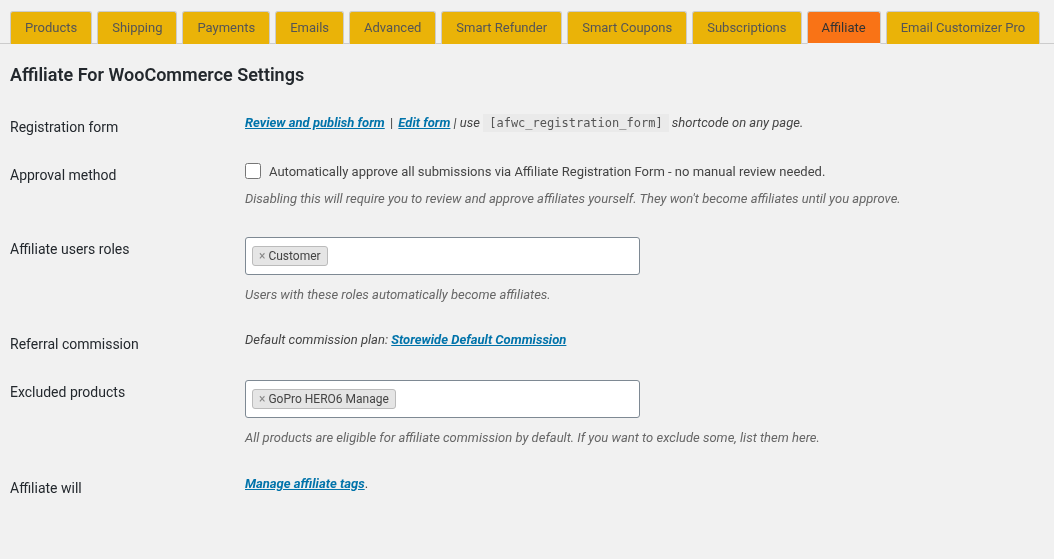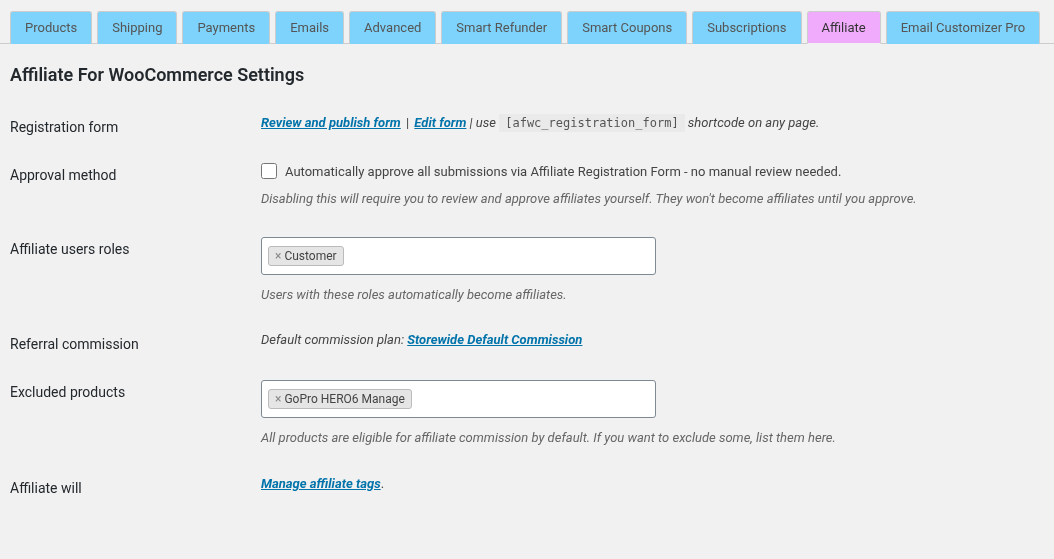--- a/index.html
+++ b/index.html
@@ -12,32 +12,32 @@
       width: 1054px;
     }
     .tabs {
       display: flex;
       gap: 5px;
       padding: 10px 10px 0 10px;
       border-bottom: 1px solid #ccc;
     }
     .tab {
       padding: 8px 14px;
-      background: #7dd3fc;
+      background: #eab308;
       border: 1px solid #ccc;
       border-bottom: none;
       border-radius: 3px 3px 0 0;
       cursor: pointer;
       color: #555;
       font-size: 13px;
       position: relative;
       top: 1px;
     }
     .tab.active {
-      background: #f0abfc;
+      background: #f97316;
       border-bottom: 1px solid #f1f1f1;
       color: #333;
     }
     .page {
       padding: 20px 0 10px 10px;
     }
     h2 {
       font-size: 18px;
       font-weight: 600;
       color: #23282d;
@@ -52,21 +52,20 @@
       width: 235px;
       flex-shrink: 0;
       font-size: 14px;
       color: #23282d;
       padding-top: 4px;
     }
     .form-field {
       flex: 1;
       font-size: 13px;
       color: #444;
-      margin-left: 16px;
     }
     .form-field a {
       color: #0073aa;
       font-weight: bold;
       font-style: italic;
       text-decoration: underline;
     }
     .form-field .plain {
       font-style: italic;
       color: #444;

